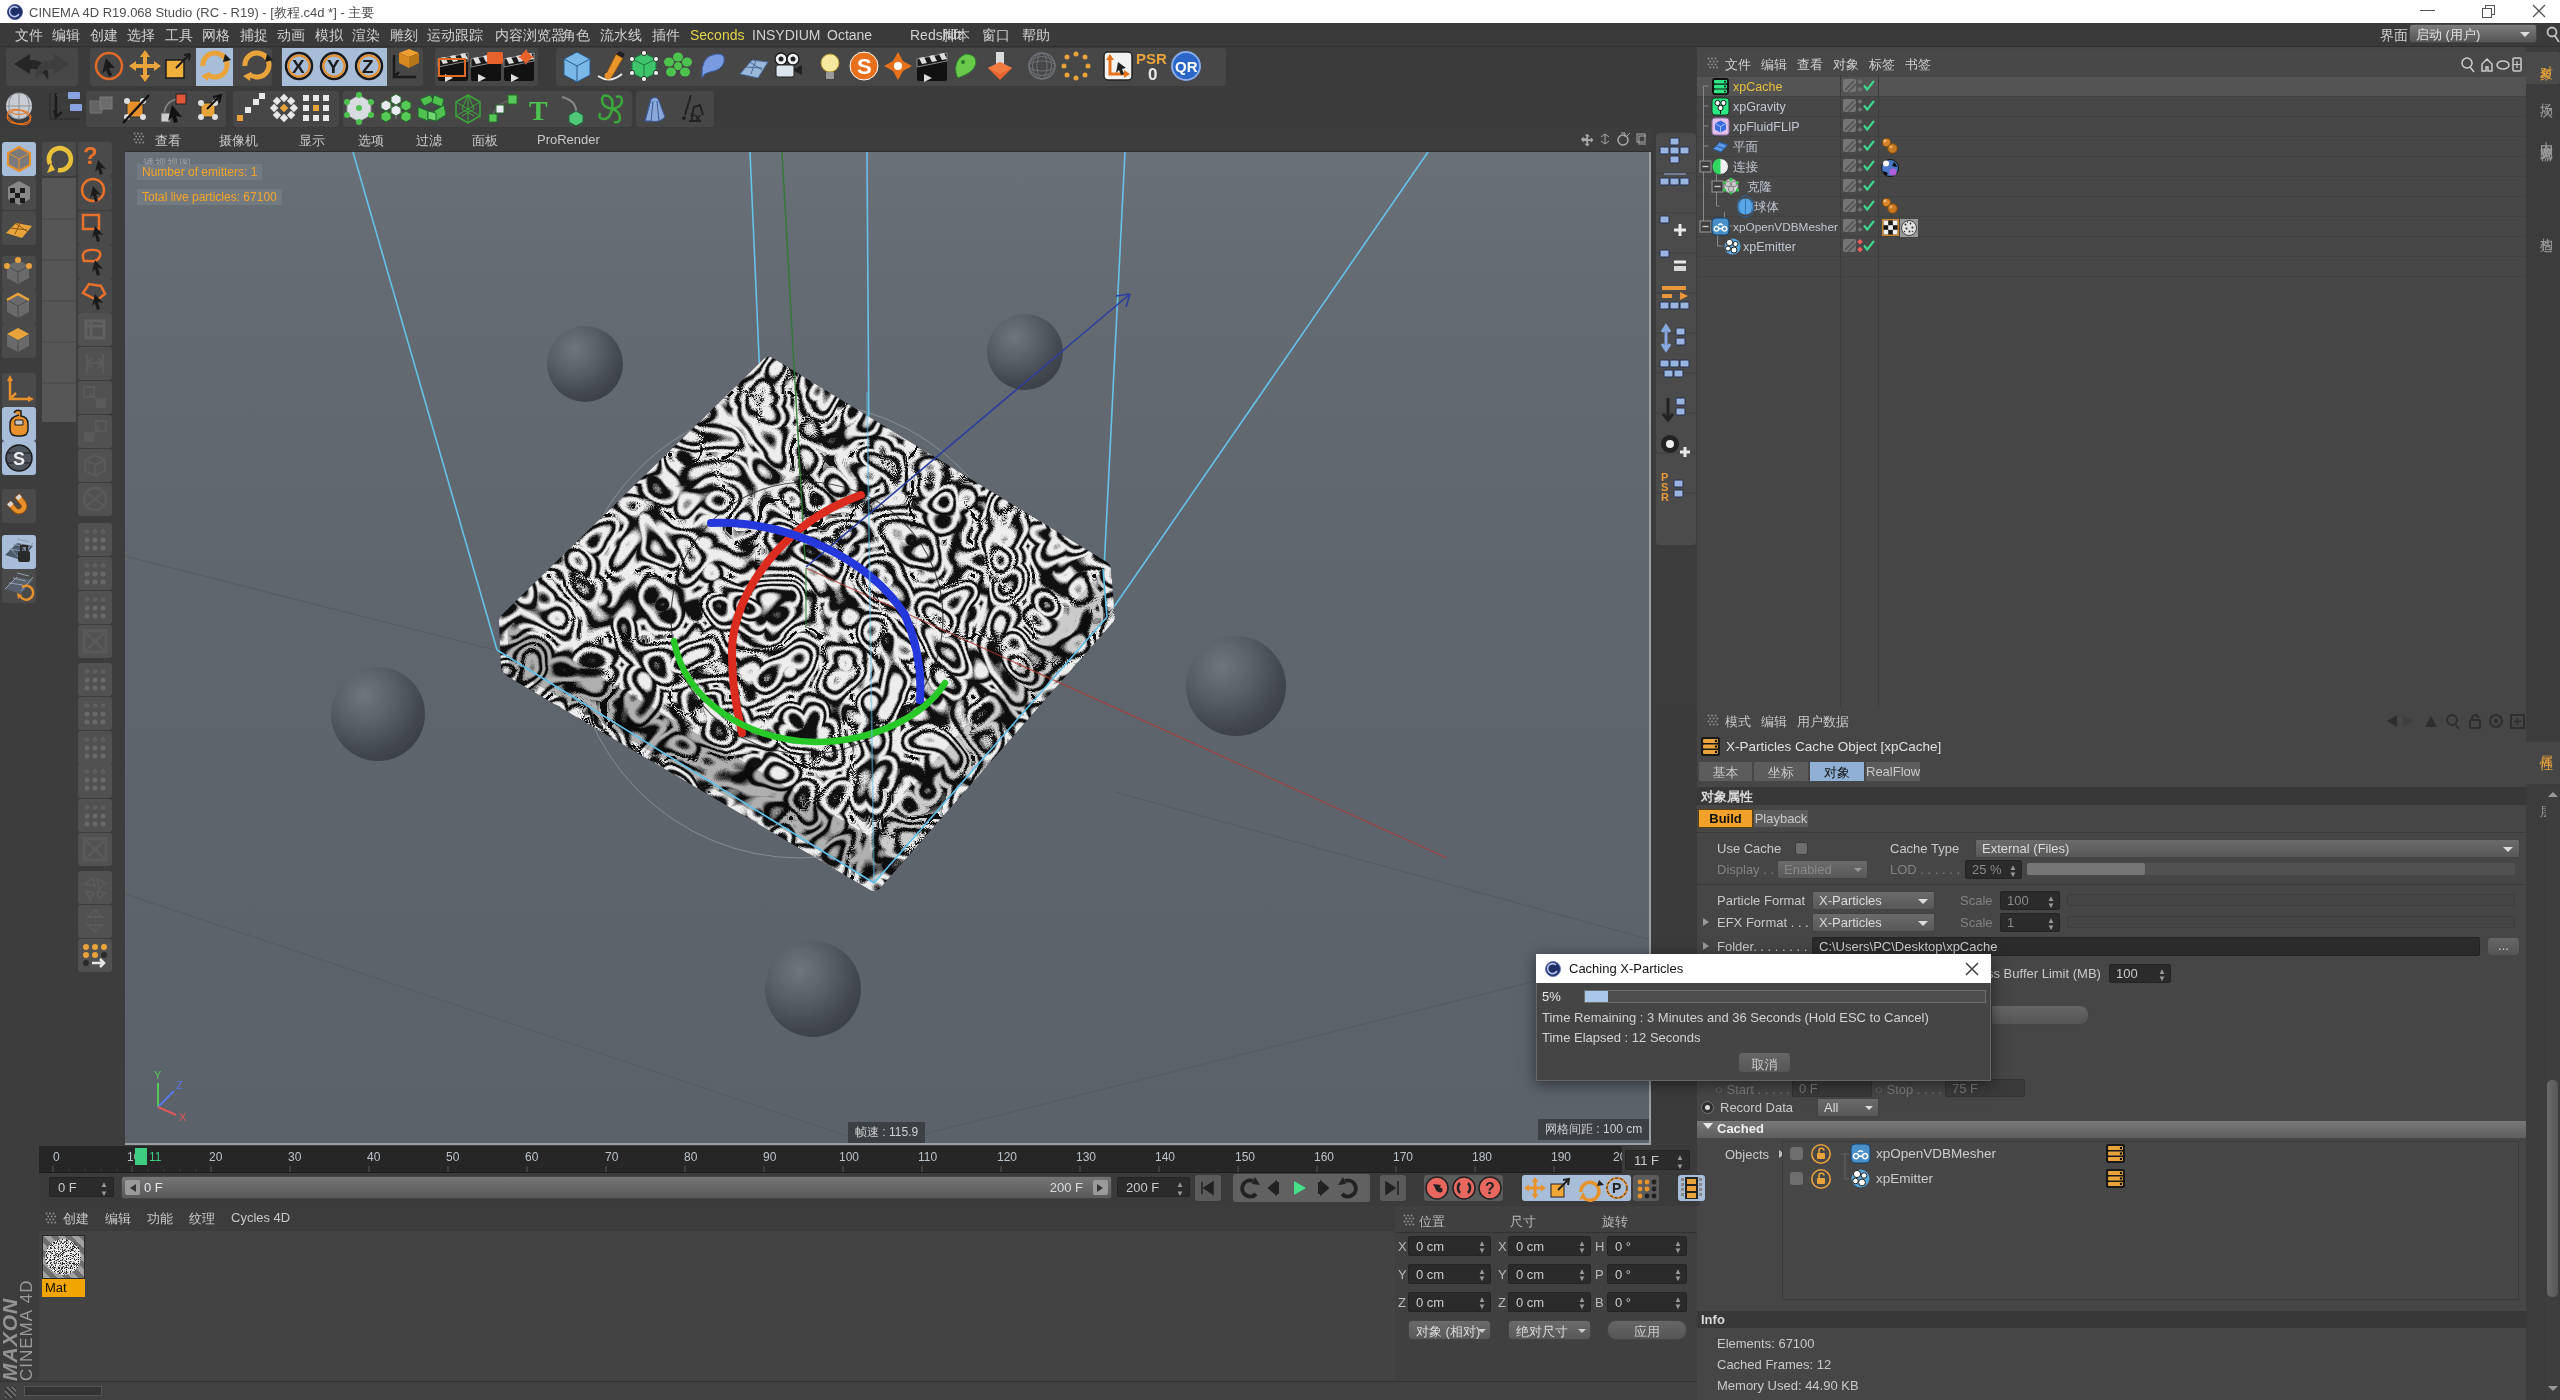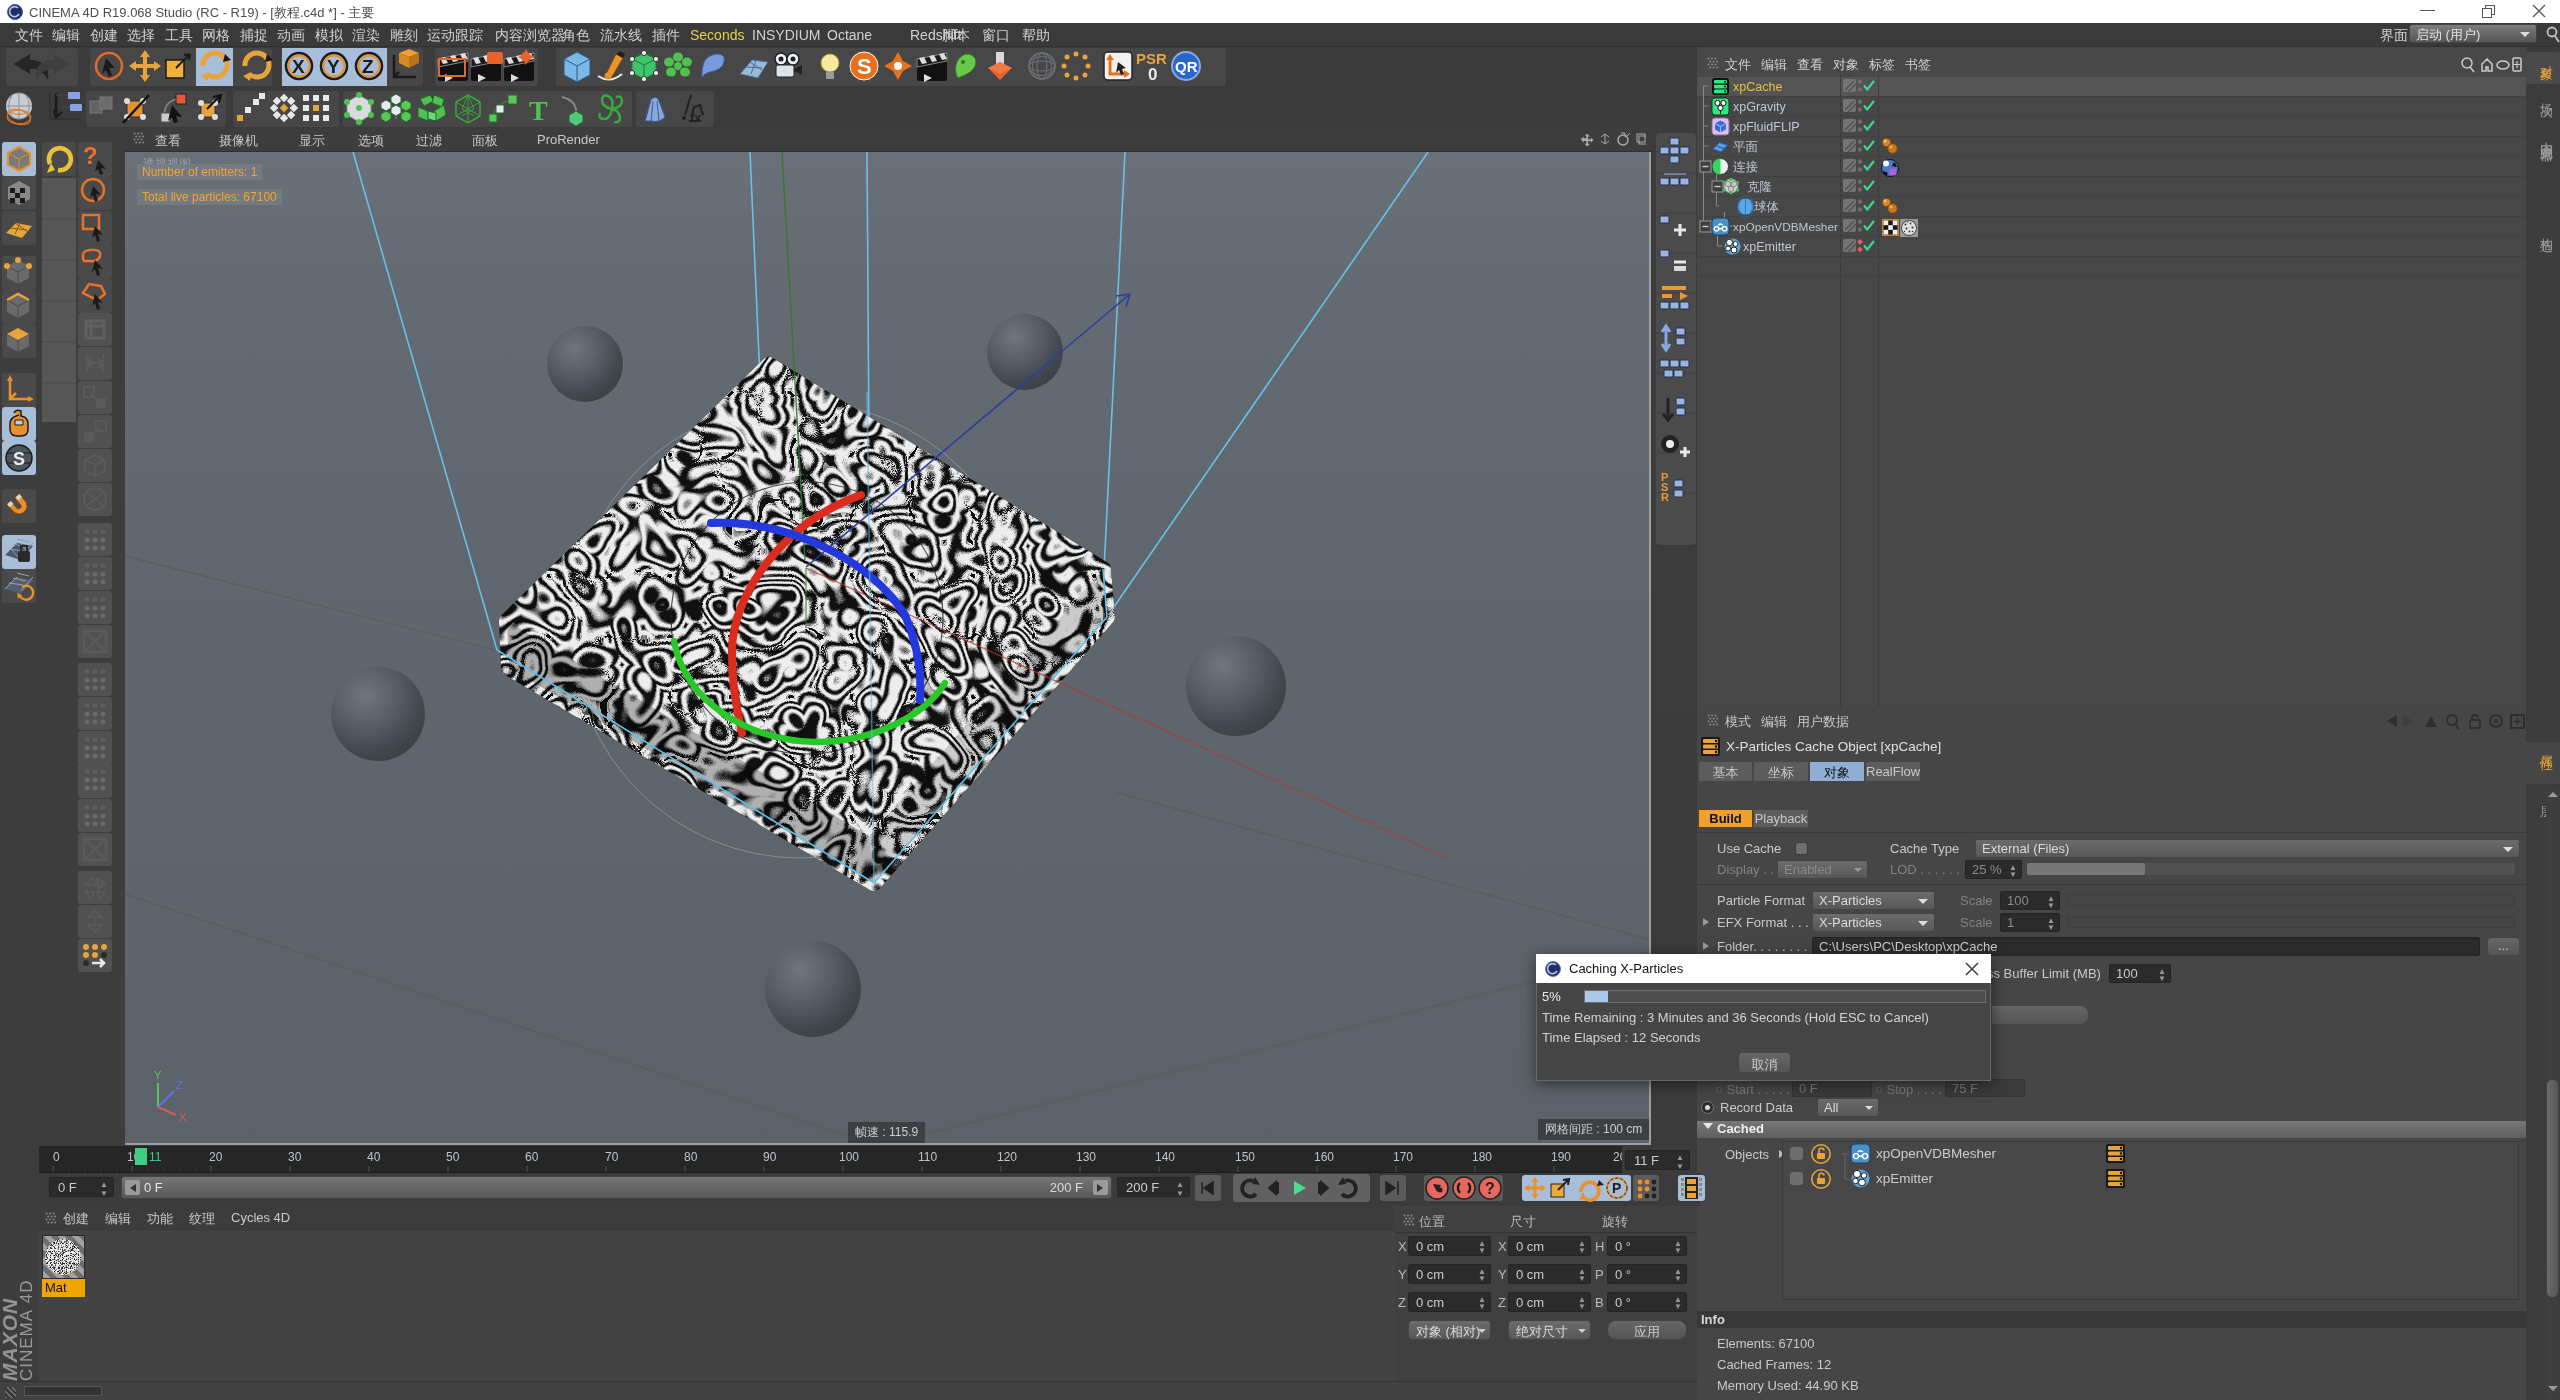--- a/index.html
+++ b/index.html
@@ -1088,20 +1088,21 @@
         </g>
         <circle cx="15" cy="4" r="1.2" fill="#0a0a0a"></circle>
         <circle cx="15" cy="9.5" r="1.2" fill="#0a0a0a"></circle>
         <circle cx="15" cy="15" r="1.2" fill="#0a0a0a"></circle>
       </svg>
  <span class="tx abs" style="left:29px;top:29px;color:#e0e0e0;font-size:13.5px">X-Particles Cache Object [xpCache]</span>
  <div class="abs" style="left:1px;top:51px;width:55px;height:21px;background:#5c5c5c;border:1px solid #474747;text-align:center;padding-top:2px">基本</div>
  <div class="abs" style="left:56px;top:51px;width:56px;height:21px;background:#5c5c5c;border:1px solid #474747;text-align:center;padding-top:2px">坐标</div>
  <div class="abs" style="left:112px;top:51px;width:56px;height:21px;background:#8fafd4;border:1px solid #474747;color:#111;text-align:center;padding-top:2px">对象</div>
  <div class="abs" style="left:168px;top:51px;width:56px;height:21px;background:#5c5c5c;border:1px solid #474747;text-align:center;padding-top:2px">RealFlow</div>
+ <div class="sechdr" style="left:0;top:77px;width:829px;height:18px;padding:1px 0 0 4px">对象属性</div>
  <div class="abs" style="left:1px;top:99px;width:55px;height:19px;background:#f0a12c;border:1px solid #5a4210;color:#111;text-align:center;padding-top:1px;font-weight:bold">Build</div>
  <div class="abs" style="left:56px;top:99px;width:56px;height:19px;background:#5c5c5c;border:1px solid #474747;text-align:center;padding-top:1px">Playback</div>
  <div class="abs" style="left:0;top:122px;width:829px;border-top:1px solid #3a3a3a"></div>
  <span class="tx abs" style="left:20px;top:131px">Use Cache</span>
  <div class="abs" style="left:98px;top:132px;width:13px;height:13px;background:#6e6e6e;border-radius:3px;border:1px solid #3a3a3a"></div>
  <span class="tx abs" style="left:193px;top:131px">Cache Type</span>
  <div class="drop" style="left:278px;top:129px;width:545px;height:19px;padding:1px 0 0 6px">External (Files)<span style="position:absolute;right:6px;top:7px;width:0;height:0;border:5px solid transparent;border-top-color:#ddd"></span></div>
  <span class="tx abs" style="left:20px;top:152px;color:#828282">Display . . .</span>
  <div class="drop" style="left:80px;top:150px;width:91px;height:19px;padding:1px 0 0 6px;color:#8a8a8a">Enabled<span style="position:absolute;right:5px;top:7px;width:0;height:0;border:4px solid transparent;border-top-color:#999"></span></div>
  <span class="tx abs" style="left:193px;top:152px;color:#828282">LOD . . . . . .</span>

